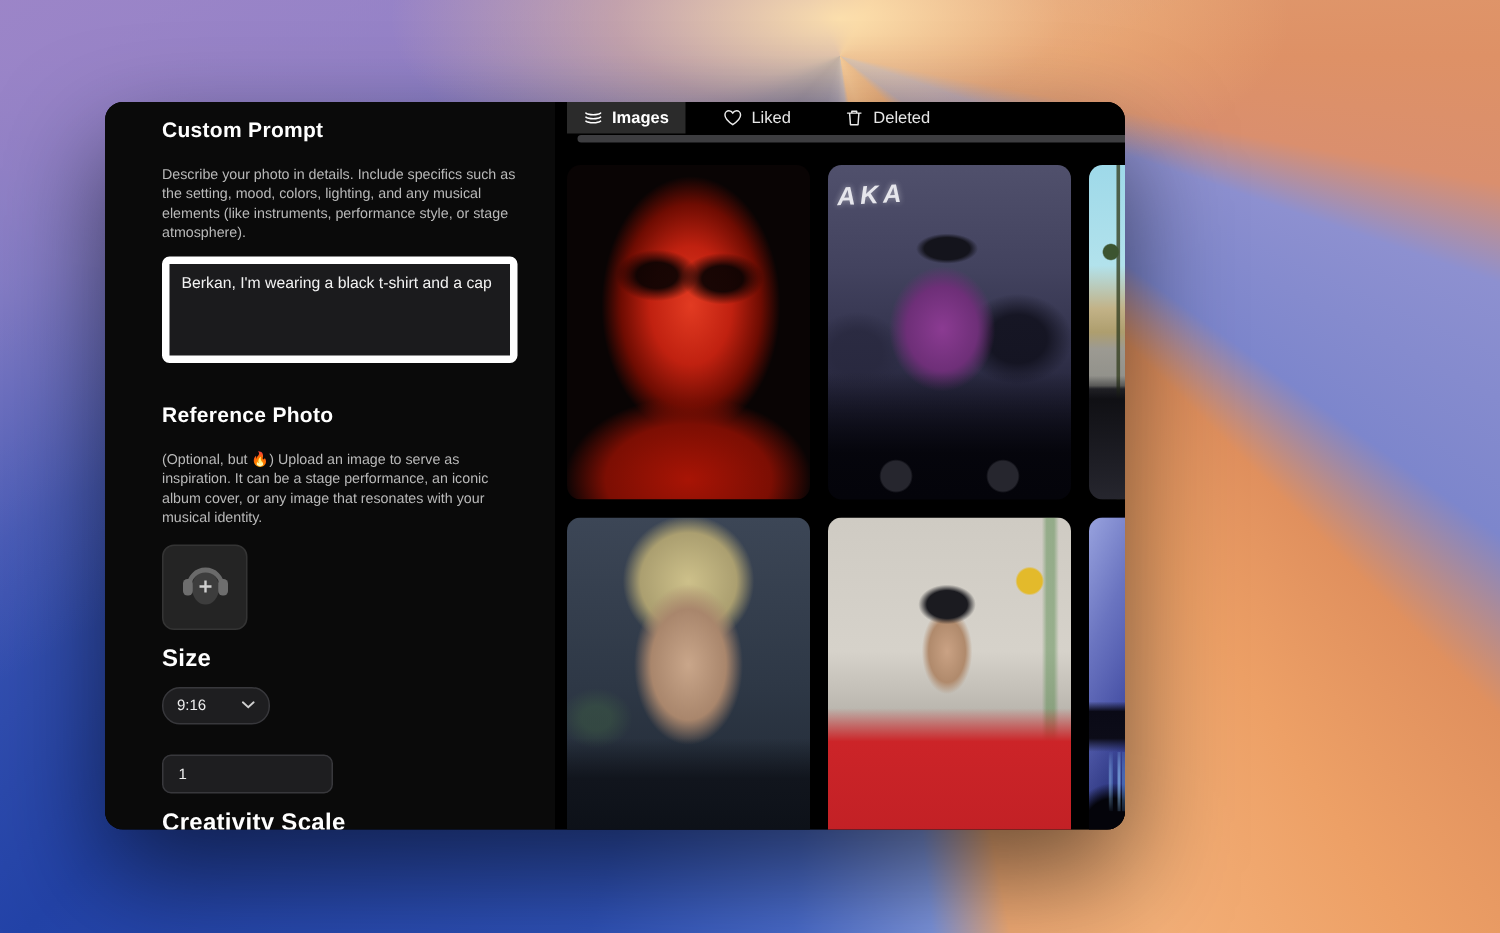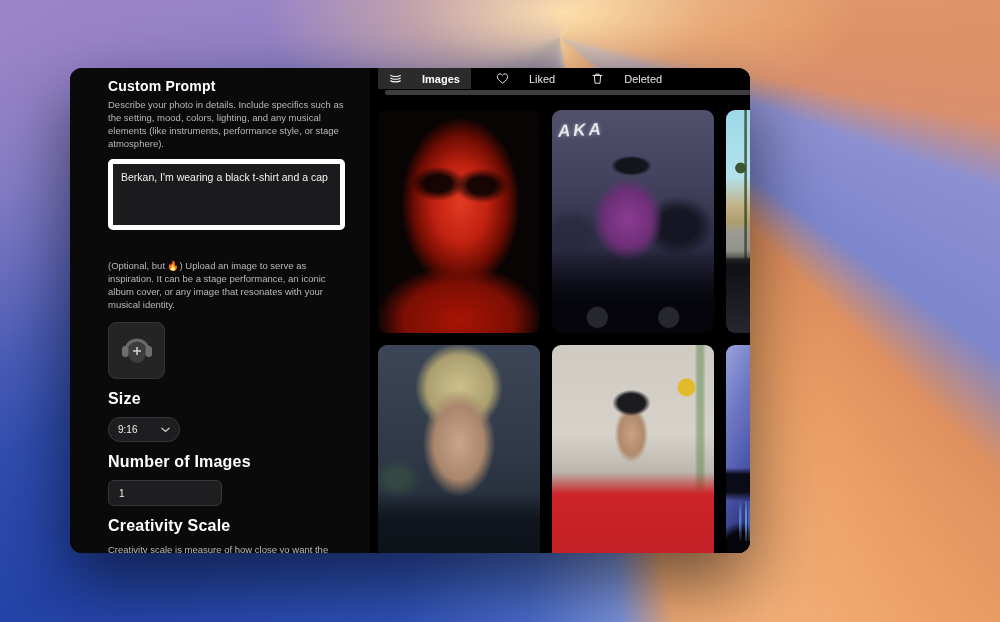--- a/index.html
+++ b/index.html
@@ -34,21 +34,21 @@
     color:#fff;
   }
 
   
   .sidebar {
     position:absolute; left:0; top:0; width:300px; height:100%;
     background:#0a0a0a; padding:10px 25px 0 38px;
   }
   .sec-title  { font-size:14px; font-weight:bold; letter-spacing:.2px; }
   .sec-title.sm { font-size:16px; }
-  .sec-desc   { font-size:9.5px; line-height:13px; color:#b9b9b9; margin-top:4px; }
+  .sec-desc   { font-size:9.5px; line-height:13px; color:#b9b9b9; margin-top:16px; }
   .prompt-box {
     margin-top:9px; width:237px; height:71px; resize:none;
     background:#1b1b1d; border:5px solid #ffffff; border-radius:5px;
     color:#f2f2f2; font-size:10.5px; font-family:"Liberation Sans","DejaVu Sans",sans-serif;
     padding:7px 8px; outline:none; position:relative;
   }
   .resize-grip {
     position:absolute; left:332px; top:141px; width:8px; height:8px;
     background:
       linear-gradient(135deg, transparent 0 45%, #8a8a8a 45% 55%, transparent 55% 70%, #8a8a8a 70% 80%, transparent 80%);
@@ -70,21 +70,21 @@
     margin-top:9px; width:114px; height:26px; border-radius:6px;
     background:#1e1e20; border:1px solid #38383c;
     color:#eee; font-size:10px; padding:0 10px; outline:none;
     font-family:"Liberation Sans","DejaVu Sans",sans-serif;
   }
 
   
   .main { position:absolute; left:300px; top:0; width:560px; height:100%; background:#000; }
   .tabbar { position:absolute; left:8px; top:0; height:21px; display:flex; align-items:stretch; }
   .tab {
-    display:flex; align-items:center; gap:20px; padding:0 11px;
+    display:flex; align-items:center; gap:6px; padding:0 11px;
     font-size:11px; color:#e6e6e6; cursor:pointer; white-space:nowrap;
   }
   .tab.active { background:#2b2b2b; font-weight:bold; color:#fff; }
   .tab + .tab { margin-left:14px;align-items:center; }
   .tab svg { display:block; }
   .hscroll {
     position:absolute; left:15px; top:22px; width:503px; height:5px;
     border-radius:3px; background:#3d3d40; cursor:pointer;
   }
   .gallery {
@@ -176,20 +176,21 @@
   <div class="window">
 
     <div class="sidebar">
 
       <div class="sec-title">Custom Prompt</div>
       <div class="sec-desc">Describe your photo in details. Include specifics such as the setting, mood, colors, lighting, and any musical elements (like instruments, performance style, or stage atmosphere).</div>
       <textarea class="prompt-box" style="">Berkan, I'm wearing a black t-shirt and a cap</textarea>
       <div class="resize-grip"></div>
 
       <div class="gap1"></div>
+      <div class="sec-title">Reference Photo</div>
       <div class="sec-desc">(Optional, but 🔥) Upload an image to serve as inspiration. It can be a stage performance, an iconic album cover, or any image that resonates with your musical identity.</div>
 
       <div class="upload-box">
         <span>
           <svg width="40" height="40" viewBox="0 0 40 40">
             <ellipse cx="20" cy="23" rx="9" ry="11" fill="#3d3d3d"></ellipse>
             <path d="M9 22 a11 11 0 0 1 22 0" stroke="#6a6a6a" stroke-width="3.2" fill="none"></path>
             <rect x="5" y="17" width="6.5" height="11" rx="3" fill="#6e6e6e"></rect>
             <rect x="28.5" y="17" width="6.5" height="11" rx="3" fill="#6e6e6e"></rect>
             <path d="M20 18v8M16 22h8" stroke="#cfcfcf" stroke-width="1.6"></path>
@@ -202,21 +203,20 @@
       <div class="select-box">
         <span>9:16</span>
         <span>
           <svg width="9" height="6" viewBox="0 0 10 6">
             <path d="M1 1l4 3.6L9 1" stroke="#cfcfcf" stroke-width="1.4" fill="none" stroke-linecap="round"></path>
           </svg>
         </span>
       </div>
 
       <div class="gap2"></div>
-      <div class="sec-title sm">Number of Images</div>
       <input class="num-input" value="1" style="">
 
       <div class="gap2"></div>
       <div class="sec-title sm">Creativity Scale</div>
       <div class="sec-desc" style="margin-top:8px">Creativity scale is measure of how close yo want the model to stick to your prompt.</div>
       
     </div>
 
     <div class="main">
 

